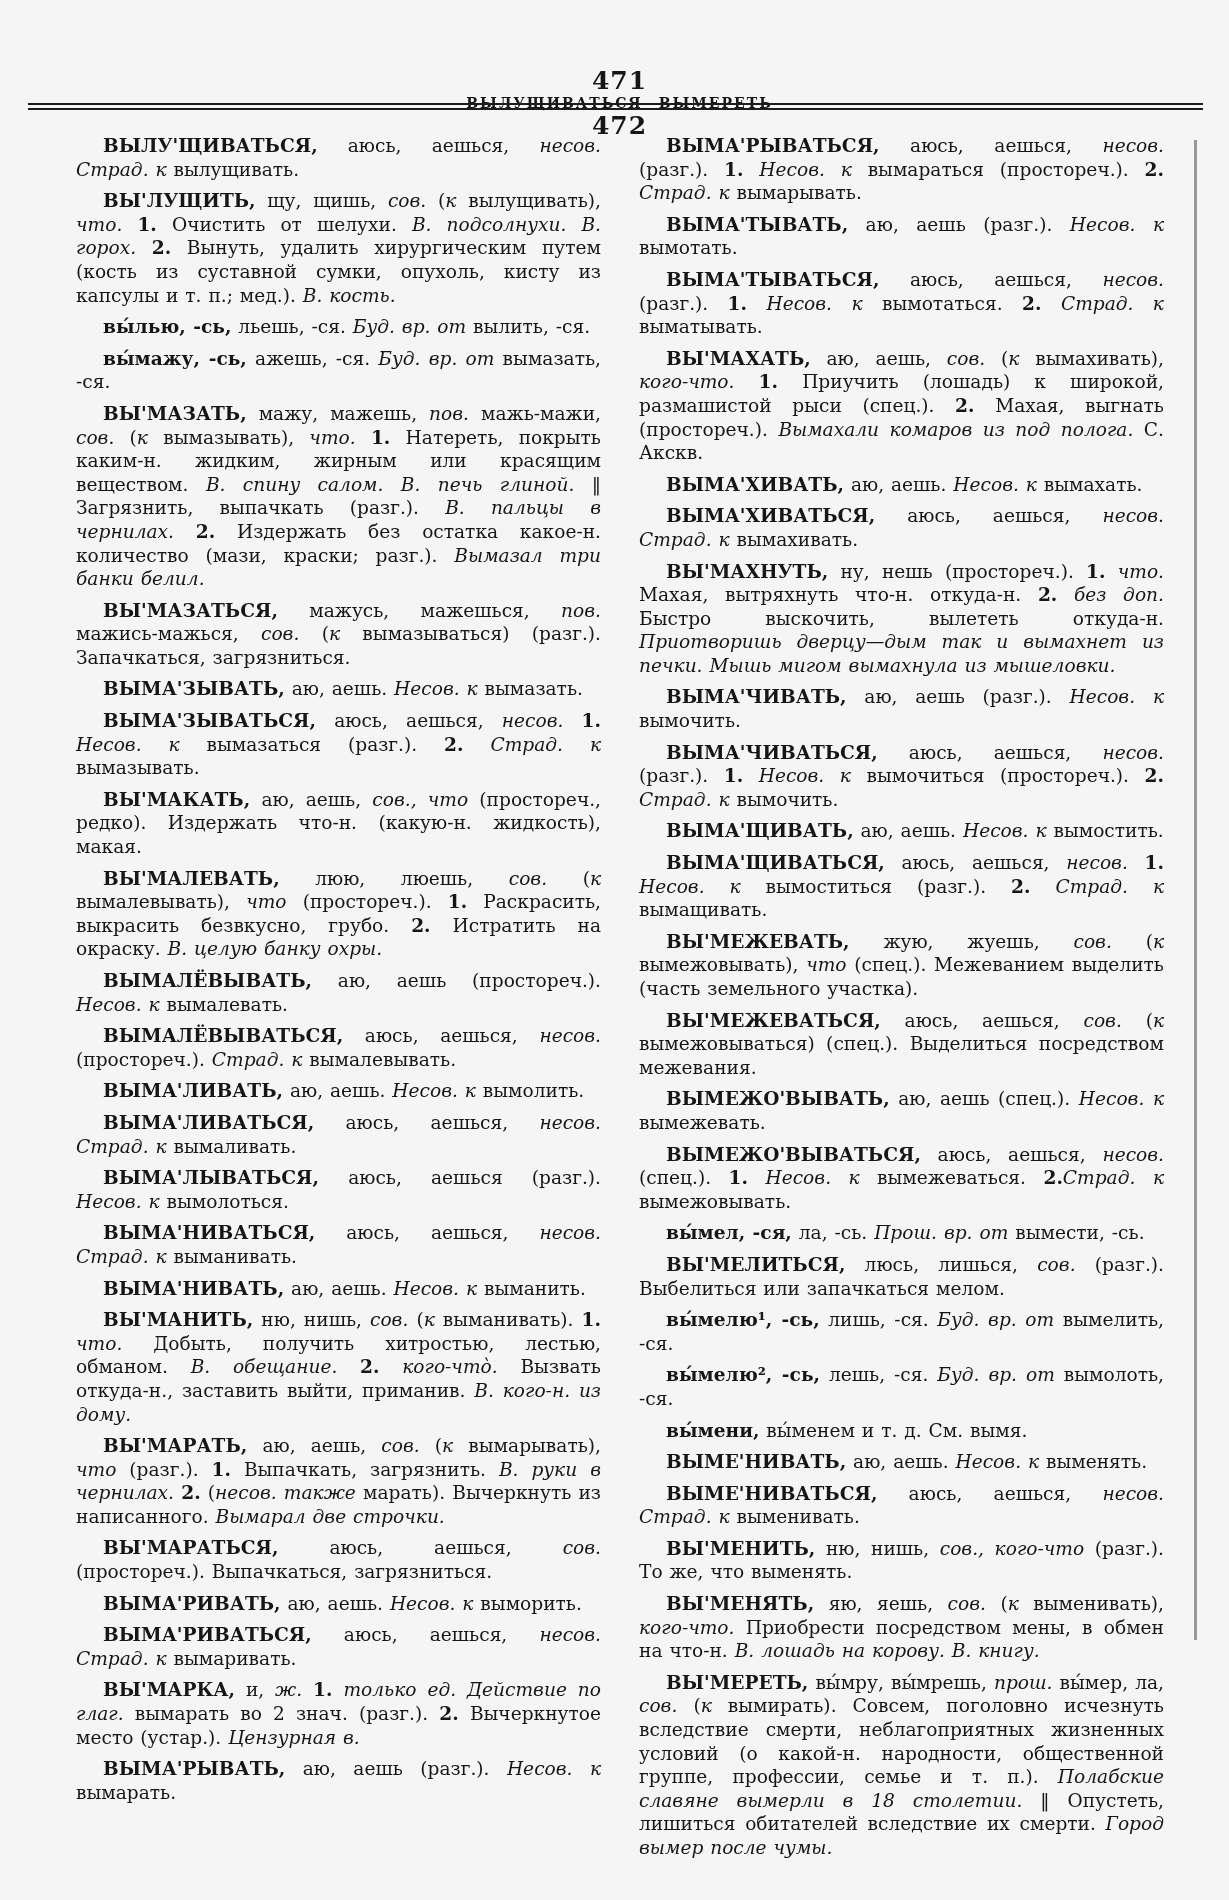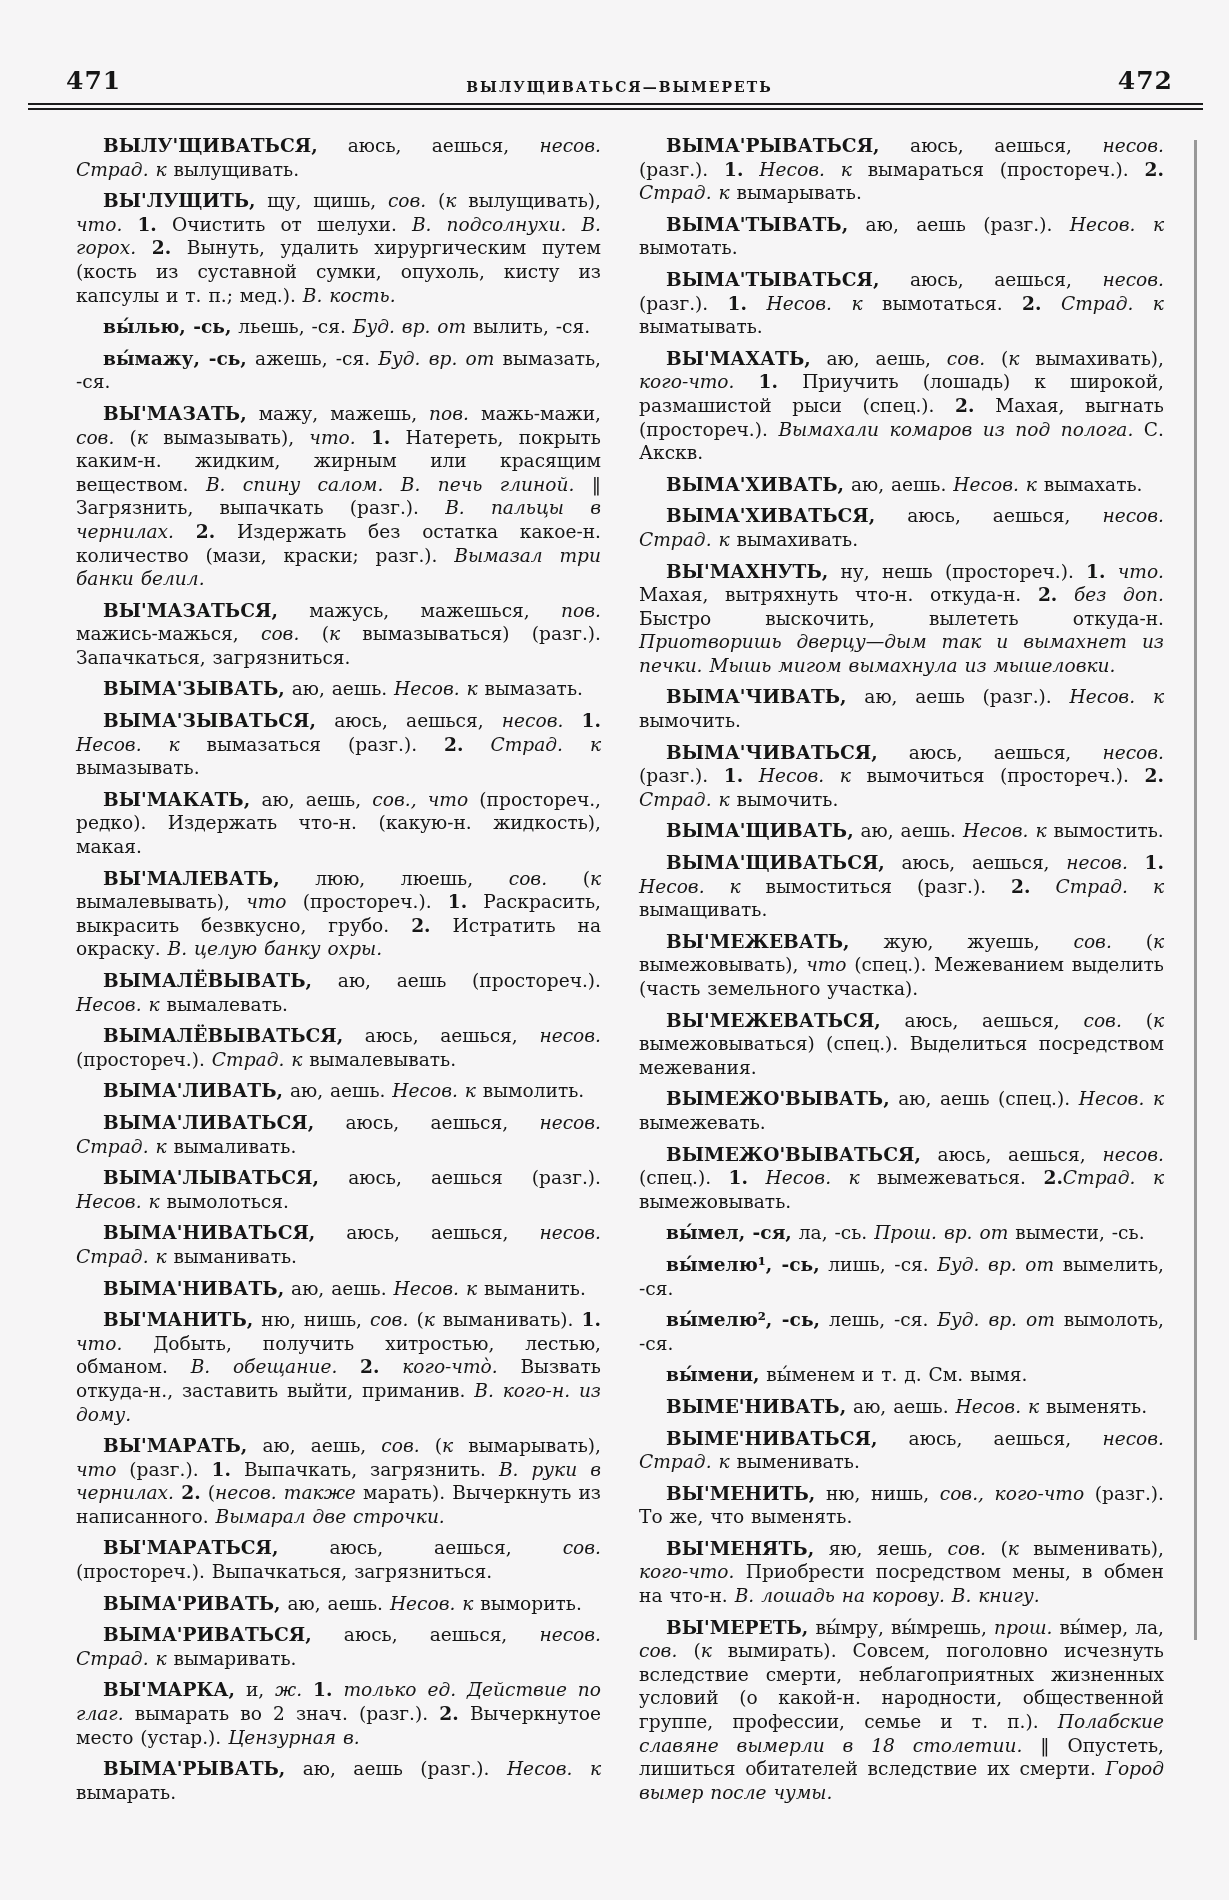--- a/index.html
+++ b/index.html
@@ -15,21 +15,22 @@
     color: #161616;
     font-family: "DejaVu Serif", "Liberation Serif", serif;
     overflow: hidden;
   }
   .page-header {
     position: absolute;
     top: 66px;
     left: 66px;
     right: 56px;
     display: flex;
-    align-items: flex-end;
+    align-items: center;
+    flex-direction: column;
   }
   .pagenum {
     font-weight: bold;
     font-size: 25px;
     letter-spacing: 1px;
   }
   .running-head {
     flex: 1;
     text-align: center;
     font-weight: bold;
@@ -124,20 +125,21 @@
         <p class="entry"><span class="hw">ВЫ'МАХНУТЬ,</span><span class="rm"> ну, нешь (простореч.). </span><span class="hw">1.</span><span class="rm"> </span><span class="it">что.</span><span class="rm"> Махая, вытряхнуть что-н. откуда-н. </span><span class="hw">2.</span><span class="rm"> </span><span class="it">без доп.</span><span class="rm"> Быстро выскочить, вылететь откуда-н. </span><span class="it">Приотворишь дверцу—дым так и вымахнет из печки. Мышь мигом вымахнула из мышеловки.</span></p>
         <p class="entry"><span class="hw">ВЫМА'ЧИВАТЬ,</span><span class="rm"> аю, аешь (разг.). </span><span class="it">Несов. к</span><span class="rm"> вымочить.</span></p>
         <p class="entry"><span class="hw">ВЫМА'ЧИВАТЬСЯ,</span><span class="rm"> аюсь, аешься, </span><span class="it">несов.</span><span class="rm"> (разг.). </span><span class="hw">1.</span><span class="rm"> </span><span class="it">Несов. к</span><span class="rm"> вымочиться (простореч.). </span><span class="hw">2.</span><span class="rm"> </span><span class="it">Страд. к</span><span class="rm"> вымочить.</span></p>
         <p class="entry"><span class="hw">ВЫМА'ЩИВАТЬ,</span><span class="rm"> аю, аешь. </span><span class="it">Несов. к</span><span class="rm"> вымостить.</span></p>
         <p class="entry"><span class="hw">ВЫМА'ЩИВАТЬСЯ,</span><span class="rm"> аюсь, аешься, </span><span class="it">несов.</span><span class="rm"> </span><span class="hw">1.</span><span class="rm"> </span><span class="it">Несов. к</span><span class="rm"> вымоститься (разг.). </span><span class="hw">2.</span><span class="rm"> </span><span class="it">Страд. к</span><span class="rm"> вымащивать.</span></p>
         <p class="entry"><span class="hw">ВЫ'МЕЖЕВАТЬ,</span><span class="rm"> жую, жуешь, </span><span class="it">сов.</span><span class="rm"> (</span><span class="it">к</span><span class="rm"> вымежовывать), </span><span class="it">что</span><span class="rm"> (спец.). Межеванием выделить (часть земельного участка).</span></p>
         <p class="entry"><span class="hw">ВЫ'МЕЖЕВАТЬСЯ,</span><span class="rm"> аюсь, аешься, </span><span class="it">сов.</span><span class="rm"> (</span><span class="it">к</span><span class="rm"> вымежовываться) (спец.). Выделиться посредством межевания.</span></p>
         <p class="entry"><span class="hw">ВЫМЕЖО'ВЫВАТЬ,</span><span class="rm"> аю, аешь (спец.). </span><span class="it">Несов. к</span><span class="rm"> вымежевать.</span></p>
         <p class="entry"><span class="hw">ВЫМЕЖО'ВЫВАТЬСЯ,</span><span class="rm"> аюсь, аешься, </span><span class="it">несов.</span><span class="rm"> (спец.). </span><span class="hw">1.</span><span class="rm"> </span><span class="it">Несов. к</span><span class="rm"> вымежеваться. </span><span class="hw">2.</span><span class="it">Страд.</span><span class="rm"> </span><span class="it">к</span><span class="rm"> вымежовывать.</span></p>
         <p class="entry"><span class="hw">вы́мел, -ся,</span><span class="rm"> ла, -сь. </span><span class="it">Прош. вр. от</span><span class="rm"> вымести, -сь.</span></p>
+        <p class="entry"><span class="hw">ВЫ'МЕЛИТЬСЯ,</span><span class="rm"> люсь, лишься, </span><span class="it">сов.</span><span class="rm"> (разг.). Выбелиться или запачкаться мелом.</span></p>
         <p class="entry"><span class="hw">вы́мелю¹, -сь,</span><span class="rm"> лишь, -ся. </span><span class="it">Буд. вр. от</span><span class="rm"> вымелить, -ся.</span></p>
         <p class="entry"><span class="hw">вы́мелю², -сь,</span><span class="rm"> лешь, -ся. </span><span class="it">Буд. вр. от</span><span class="rm"> вымолоть, -ся.</span></p>
         <p class="entry"><span class="hw">вы́мени,</span><span class="rm"> вы́менем и т. д. См. вымя.</span></p>
         <p class="entry"><span class="hw">ВЫМЕ'НИВАТЬ,</span><span class="rm"> аю, аешь. </span><span class="it">Несов. к</span><span class="rm"> выменять.</span></p>
         <p class="entry"><span class="hw">ВЫМЕ'НИВАТЬСЯ,</span><span class="rm"> аюсь, аешься, </span><span class="it">несов.</span><span class="rm"> </span><span class="it">Страд. к</span><span class="rm"> выменивать.</span></p>
         <p class="entry"><span class="hw">ВЫ'МЕНИТЬ,</span><span class="rm"> ню, нишь, </span><span class="it">сов., кого-что</span><span class="rm"> (разг.). То же, что выменять.</span></p>
         <p class="entry"><span class="hw">ВЫ'МЕНЯТЬ,</span><span class="rm"> яю, яешь, </span><span class="it">сов.</span><span class="rm"> (</span><span class="it">к</span><span class="rm"> выменивать), </span><span class="it">кого-что.</span><span class="rm"> Приобрести посредством мены, в обмен на что-н. </span><span class="it">В. лошадь на корову. В. книгу.</span></p>
         <p class="entry"><span class="hw">ВЫ'МЕРЕТЬ,</span><span class="rm"> вы́мру, вы́мрешь, </span><span class="it">прош.</span><span class="rm"> вы́мер, ла, </span><span class="it">сов.</span><span class="rm"> (</span><span class="it">к</span><span class="rm"> вымирать). Совсем, поголовно исчезнуть вследствие смерти, неблагоприятных жизненных условий (о какой-н. народности, общественной группе, профессии, семье и т. п.). </span><span class="it">Полабские славяне вымерли в 18 столетии.</span><span class="rm"> ‖ Опустеть, лишиться обитателей вследствие их смерти. </span><span class="it">Город вымер после чумы.</span></p>
       </div>
   </div>

